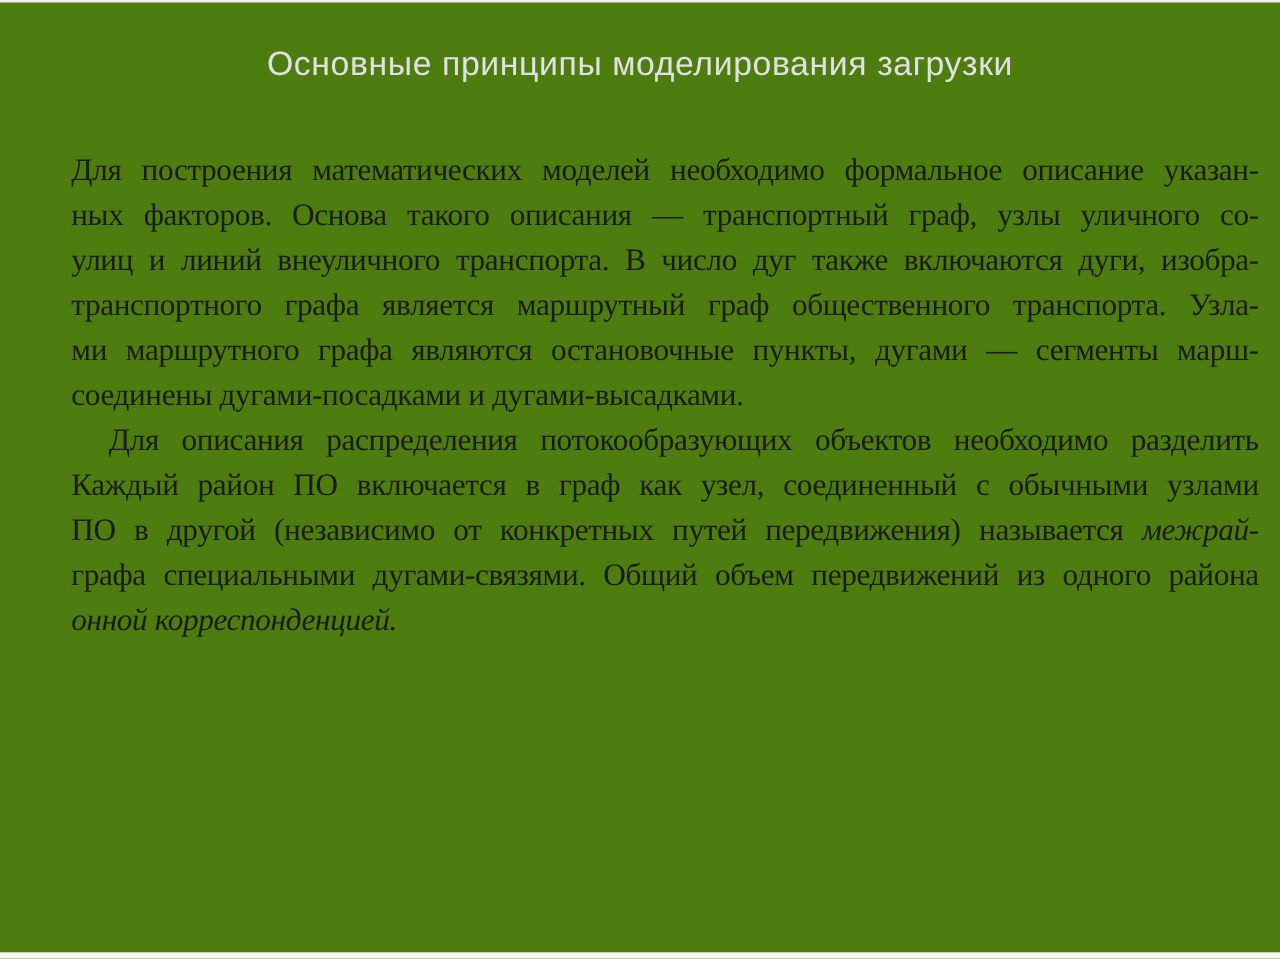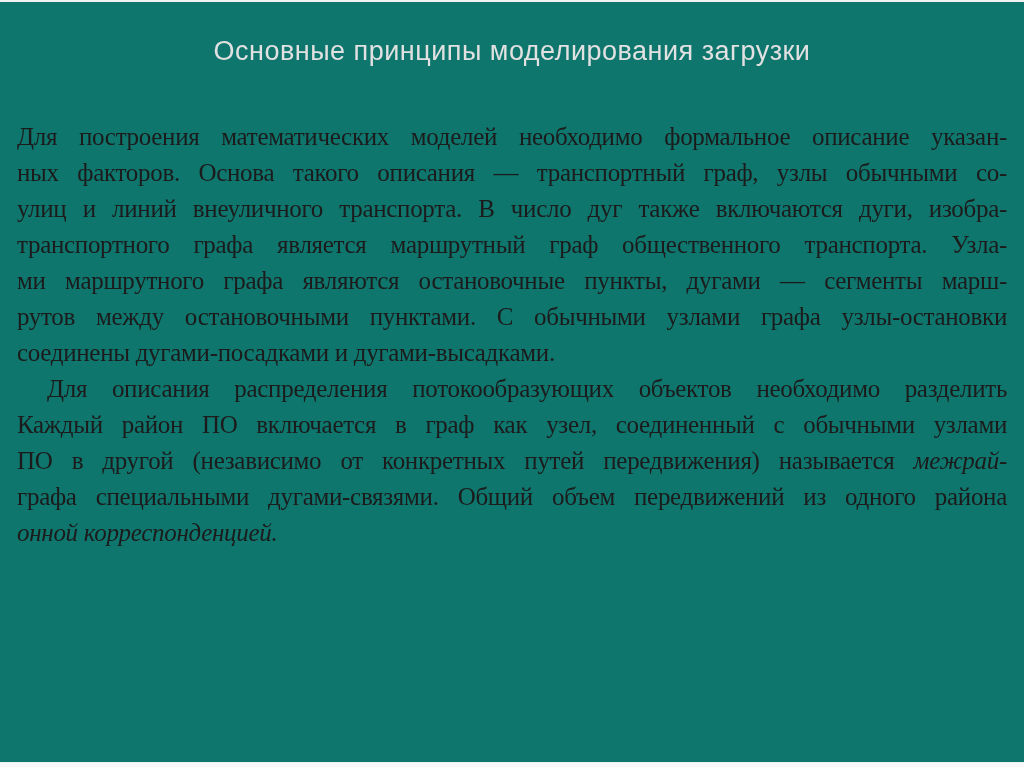--- a/index.html
+++ b/index.html
@@ -4,21 +4,21 @@
 <style>
   html, body {
     margin: 0;
     padding: 0;
     background: #ffffff;
   }
   .slide {
     position: relative;
     width: 1024px;
     height: 767px;
-    background: #0f766e;
+    background: #4d7c0f;
     overflow: hidden;
     font-family: "Liberation Serif", "DejaVu Serif", serif;
   }
   .edge-top {
     position: absolute;
     top: 0; left: 0; right: 0;
     height: 2px;
     background: #f2f2f2;
   }
   .edge-bottom {
@@ -49,20 +49,21 @@
     color: #1b1b1b;
     font-size: 25px;
     letter-spacing: -0.3px;
   }
   .line {
     height: 36px;
     line-height: 36px;
     text-align: justify;
     text-align-last: justify;
     overflow: visible;
+    margin-left: 40px;
   }
   .line.end {
     text-align: left;
     text-align-last: left;
   }
   .line.indent {
     text-indent: 30px;
   }
   .it {
     font-style: italic;
@@ -72,25 +73,24 @@
 <body>
 
 <div class="slide">
   <div class="edge-top"></div>
 
   <div class="slide-title">Основные принципы моделирования загрузки</div>
 
   <div class="textblock">
 
     <div class="line">Для построения математических моделей необходимо формальное описание указан-</div>
-    <div class="line">ных факторов. Основа такого описания — транспортный граф, узлы обычными со-</div>
+    <div class="line">ных факторов. Основа такого описания — транспортный граф, узлы уличного со-</div>
     <div class="line">улиц и линий внеуличного транспорта. В число дуг также включаются дуги, изобра-</div>
     <div class="line">транспортного графа является маршрутный граф общественного транспорта. Узла-</div>
     <div class="line">ми маршрутного графа являются остановочные пункты, дугами — сегменты марш-</div>
-    <div class="line">рутов между остановочными пунктами. С обычными узлами графа узлы-остановки</div>
     <div class="line end">соединены дугами-посадками и дугами-высадками.</div>
 
     <div class="line indent">Для описания распределения потокообразующих объектов необходимо разделить</div>
     <div class="line">Каждый район ПО включается в граф как узел, соединенный с обычными узлами</div>
     <div class="line"><span>ПО в другой (независимо от конкретных путей передвижения) называется</span> <span class="it">межрай-</span></div>
     <div class="line">графа специальными дугами-связями. Общий объем передвижений из одного района</div>
     <div class="line end it">онной корреспонденцией.</div>
   </div>
 
   <div class="edge-bottom"></div>

